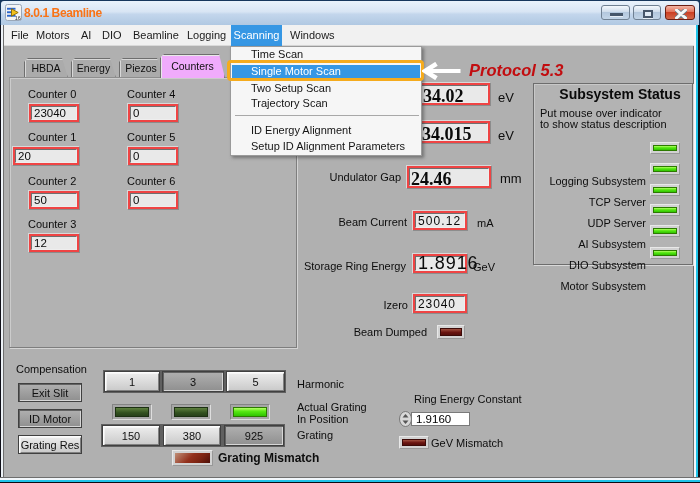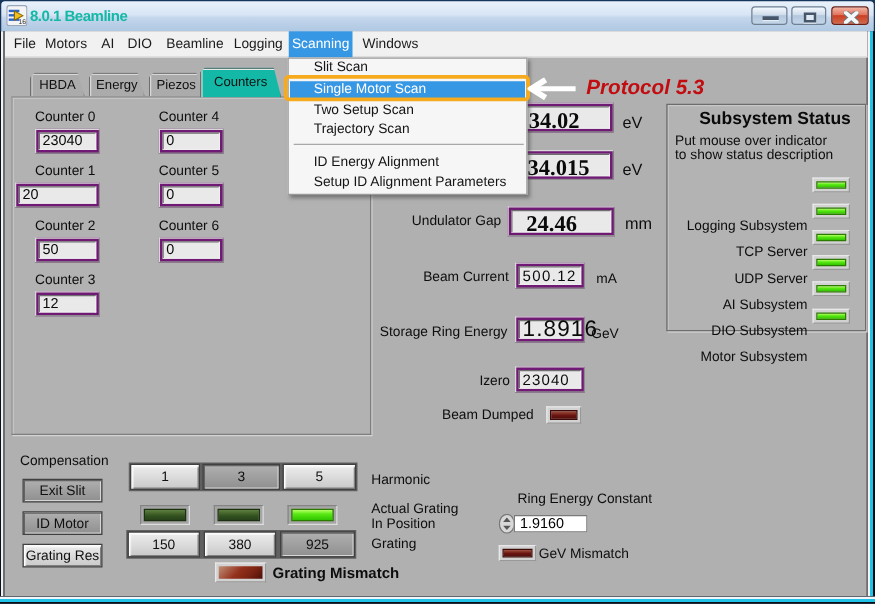--- a/index.html
+++ b/index.html
@@ -3,49 +3,49 @@
 <meta charset="utf-8">
 <style>
 * { margin:0; padding:0; box-sizing:border-box; }
 html,body { width:700px; height:483px; overflow:hidden; }
 body { font-family:"Liberation Sans", sans-serif; position:relative; background:#16365c; }
 .abs { position:absolute; }
 
 #titlebar { left:1px; top:1px; width:698px; height:24px;
   background:linear-gradient(to bottom,#e9f2fb 0%,#d8e5f4 45%,#c3d6ec 55%,#b0c8e2 100%);
   border-radius:3px 3px 0 0; }
-#title { left:24px; top:6px; font-size:12px; font-weight:bold; letter-spacing:-0.4px; color:#14b8a6; }
+#title { left:24px; top:6px; font-size:12px; font-weight:bold; letter-spacing:-0.4px; color:#f97316; }
 #content { left:4px; top:25px; width:690px; height:452px; background:#b0b0b0; }
 #leftedge { left:0px; top:25px; width:4px; height:452px; background:linear-gradient(to right,#101018 0%,#101018 25%,#eef3f8 25%,#eef3f8 65%,#6e6e6e 65%,#6e6e6e 100%); }
 #rightedge { left:693px; top:25px; width:7px; height:452px; background:linear-gradient(to right,#6e6e6e 0%,#6e6e6e 15%,#f2f6fa 15%,#f2f6fa 43%,#1fc3e8 43%,#1fc3e8 72%,#0c0c14 72%,#0c0c14 100%); }
 #bottomedge { left:0px; top:477px; width:700px; height:6px; background:linear-gradient(to bottom,#6e6e6e 0%,#6e6e6e 16%,#f2f6fa 16%,#f2f6fa 42%,#1fc3e8 42%,#1fc3e8 75%,#0c0c14 75%,#0c0c14 100%); }
 
 .cbtn { top:5px; height:15px; border-radius:3px; border:1px solid #6f8092;
   background:linear-gradient(to bottom,#f4f9fd 0%,#cfdceb 45%,#b3c7dd 50%,#c3d5e8 100%); }
 #btn-close { left:665px; width:30px; border:1px solid #6c1e12;
   background:linear-gradient(to bottom,#f2b5a4 0%,#e2745c 45%,#cc4024 50%,#d2684a 100%); }
 
 #menubar { left:4px; top:25px; width:690px; height:21px; background:#f1f1f1; border-bottom:1px solid #d9d9d9; }
 .mi { top:25px; height:21px; line-height:21px; font-size:11px; color:#1b1b1b; }
 #mi-scan { left:231px; width:51px; background:#3697e4; color:#fff; text-align:center; }
 
 .tab { top:58px; height:20px; background:#ababab; border:1px solid #6e6e6e; border-bottom:none;
   font-size:10.5px; color:#101010; text-align:center; line-height:19px;
   clip-path:polygon(0 100%, 0 4px, 4px 0, calc(100% - 6px) 0, 100% 100%);
   box-shadow:inset 1px 1px 0 #d8d8d8; }
-#tab-active { top:54px; height:24px; background:#14b8a6; line-height:23px; z-index:3;
+#tab-active { top:54px; height:24px; background:#f0abfc; line-height:23px; z-index:3;
   box-shadow:inset 1px 1px 0 #e8e8e8; }
 #tabpanel { left:9px; top:77px; width:288px; height:271px; background:#b2b2b2;
   border:1px solid #7e7e7e; border-top-color:#8e8e8e; border-left-color:#989898;
   box-shadow:1px 1px 0 #d4d4d4, inset 1px 1px 0 #cccccc; }
 
 .lbl { font-size:11px; color:#0d0d0d; white-space:nowrap; }
 .rlbl { font-size:11px; color:#0d0d0d; white-space:nowrap; text-align:right; }
 
-.fo { border:1px solid; border-color:#d8d8d8 #8c8c8c #8c8c8c #d8d8d8; background:#701a75; }
+.fo { border:1px solid; border-color:#d8d8d8 #8c8c8c #8c8c8c #d8d8d8; background:#ef4444; }
 .fi { position:absolute; left:2px; top:2px; right:2px; bottom:2px; background:#e9e9e9;
   border:1px solid; border-color:#6f6f6f #eeeeee #eeeeee #6f6f6f;
   font-size:11.5px; color:#0a0a0a; white-space:nowrap; display:flex; align-items:center; padding-left:2px; }
 .fi.big { font-family:"Liberation Serif", serif; font-weight:bold; font-size:18px; display:block; line-height:20px; }
 
 .btn { background:linear-gradient(to bottom,#eeeeee,#c9c9c9); border:1px solid #404040;
   box-shadow:inset 1px 1px 0 #fdfdfd, inset 2px 2px 0 rgba(255,255,255,0.55), inset -1px -1px 0 #808080;
   font-size:11px; color:#101010; text-align:center; white-space:nowrap; }
 .btn.dk { background:linear-gradient(to bottom,#b0b0b0,#8f8f8f);
   box-shadow:inset 1px 1px 0 #636363, inset -1px -1px 0 #d6d6d6; }
@@ -147,21 +147,21 @@
 <div class="fo abs" style="left:406px;top:82px;width:85px;height:24px">
     <div class="fi big" style="padding-left:13px">34.02</div>
   </div>
 <div class="lbl abs" style="left:498px;top:90px;font-size:13px">eV</div>
 <div class="fo abs" style="left:406px;top:120px;width:85px;height:24px">
     <div class="fi big" style="padding-left:12px">34.015</div>
   </div>
 <div class="lbl abs" style="left:498px;top:128px;font-size:13px">eV</div>
 <div class="rlbl abs" style="left:300px;top:171px;width:101px">Undulator Gap</div>
 <div class="fo abs" style="left:406px;top:165px;width:86px;height:24px">
-    <div class="fi big" style="padding-left:11px">24.46</div>
+    <div class="fi big" style="padding-left:1px">24.46</div>
   </div>
 <div class="lbl abs" style="left:500px;top:171px;font-size:13px">mm</div>
 
 <div class="rlbl abs" style="left:300px;top:216px;width:107px">Beam Current</div>
 <div class="fo abs" style="left:412px;top:210px;width:56px;height:21px">
     <div class="fi" style="font-size:12px;letter-spacing:1.1px">500.12</div>
   </div>
 <div class="lbl abs" style="left:477px;top:217px">mA</div>
 
 <div class="rlbl abs" style="left:296px;top:260px;width:110px">Storage Ring Energy</div>
@@ -250,21 +250,21 @@
   <path d="M3.5 9.5 L6.5 13 L9.5 9.5 Z" fill="#555"></path>
 </svg>
 <div class="abs" style="left:411px;top:412px;width:59px;height:14px;background:#fff;border:1px solid #7a7a7a;font-size:11.5px;padding:0 0 0 4px;line-height:12px">1.9160</div>
 <div class="sled abs" style="left:399px;top:436px;width:30px;height:13px">
     <div class="sledi dred"></div>
   </div>
 <div class="lbl abs" style="left:431px;top:437px">GeV Mismatch</div>
 
 <div id="dropdown" class="abs">
   <div id="dhl" class="abs"></div>
-  <div class="ditem abs" style="top:1px">Slit Scan</div>
+  <div class="ditem abs" style="top:1px">Time Scan</div>
   <div class="ditem abs" style="top:18px;color:#fff">Single Motor Scan</div>
   <div class="ditem abs" style="top:35px">Two Setup Scan</div>
   <div class="ditem abs" style="top:50px">Trajectory Scan</div>
   <div class="abs" style="left:4px;top:68px;width:184px;height:1px;background:#a8a8a8"></div>
   <div class="ditem abs" style="top:77px">ID Energy Alignment</div>
   <div class="ditem abs" style="top:92.5px">Setup ID Alignment Parameters</div>
 </div>
 <div id="obox" class="abs"></div>
 <svg class="abs" style="left:422px;top:62px;z-index:12" width="42" height="18" viewBox="0 0 42 18">
   <path d="M14.5 1.8 L3 9 L14.5 16.2" stroke="#ffffff" stroke-width="4.6" fill="none"></path>

